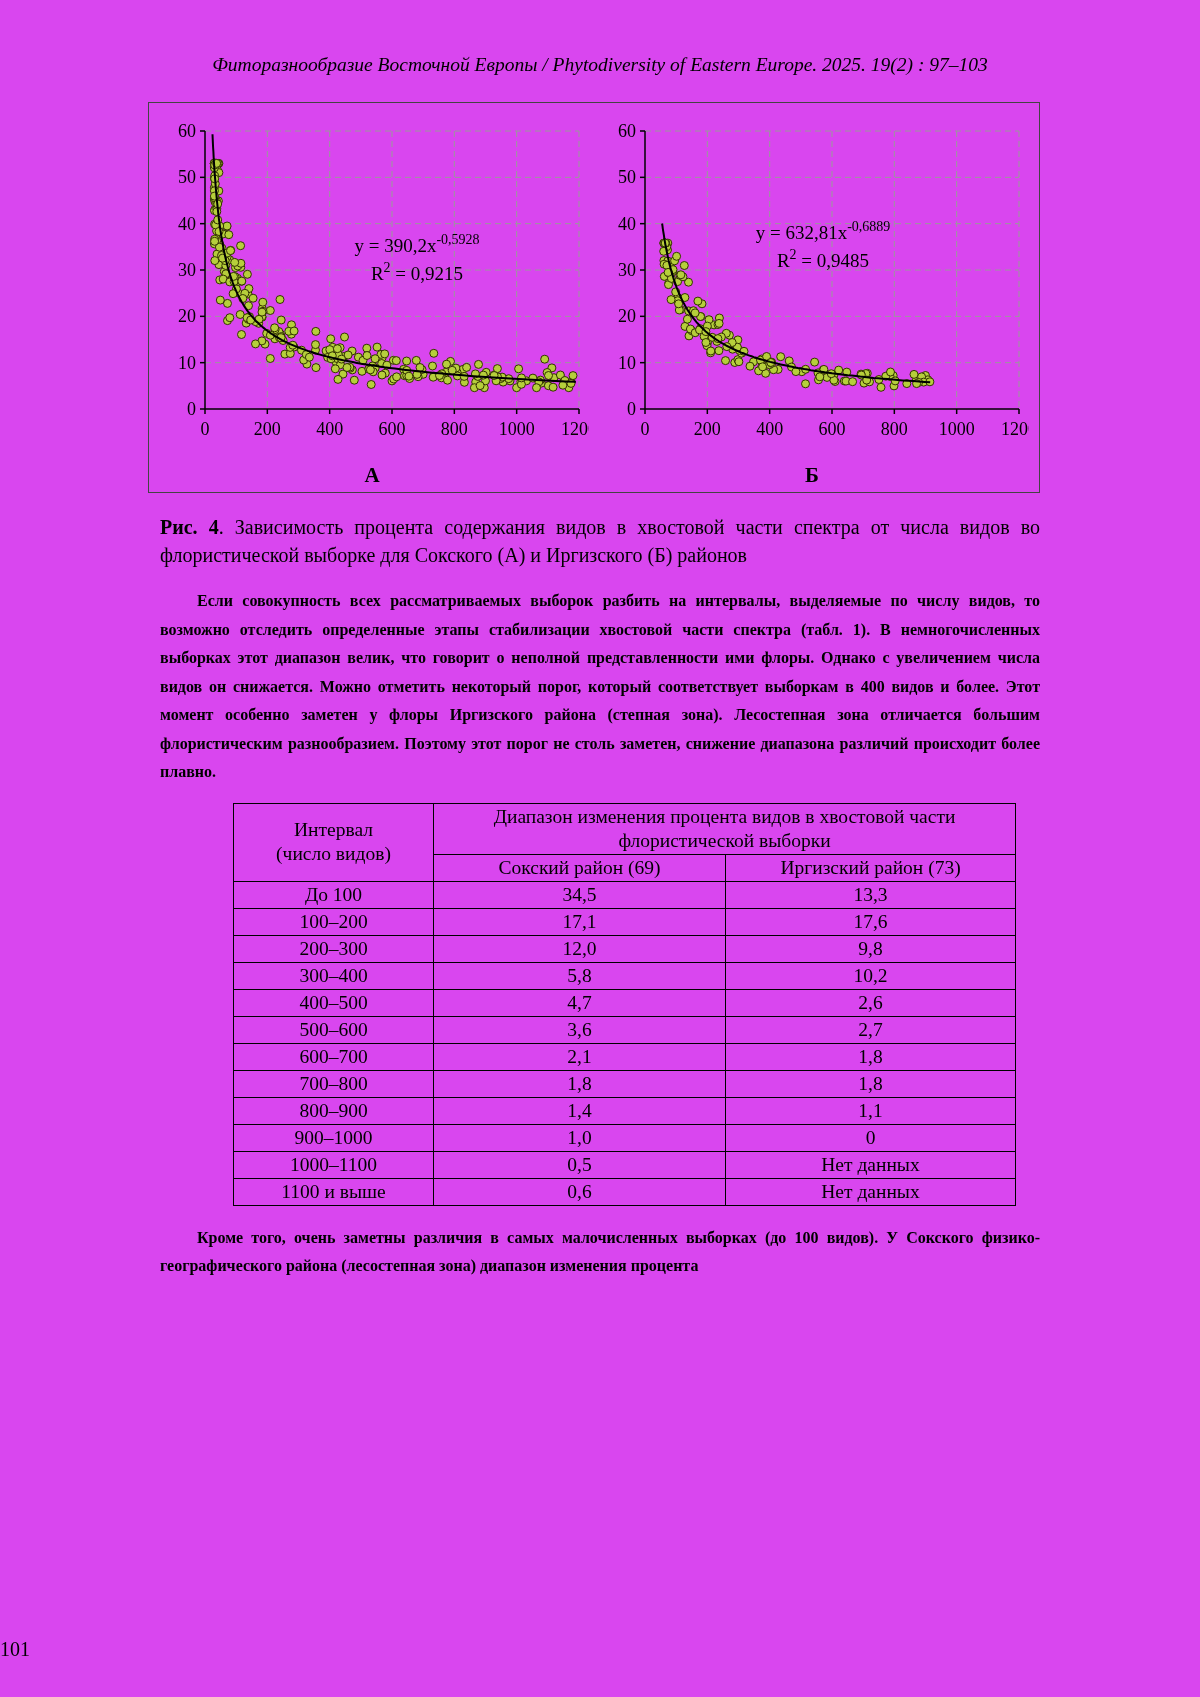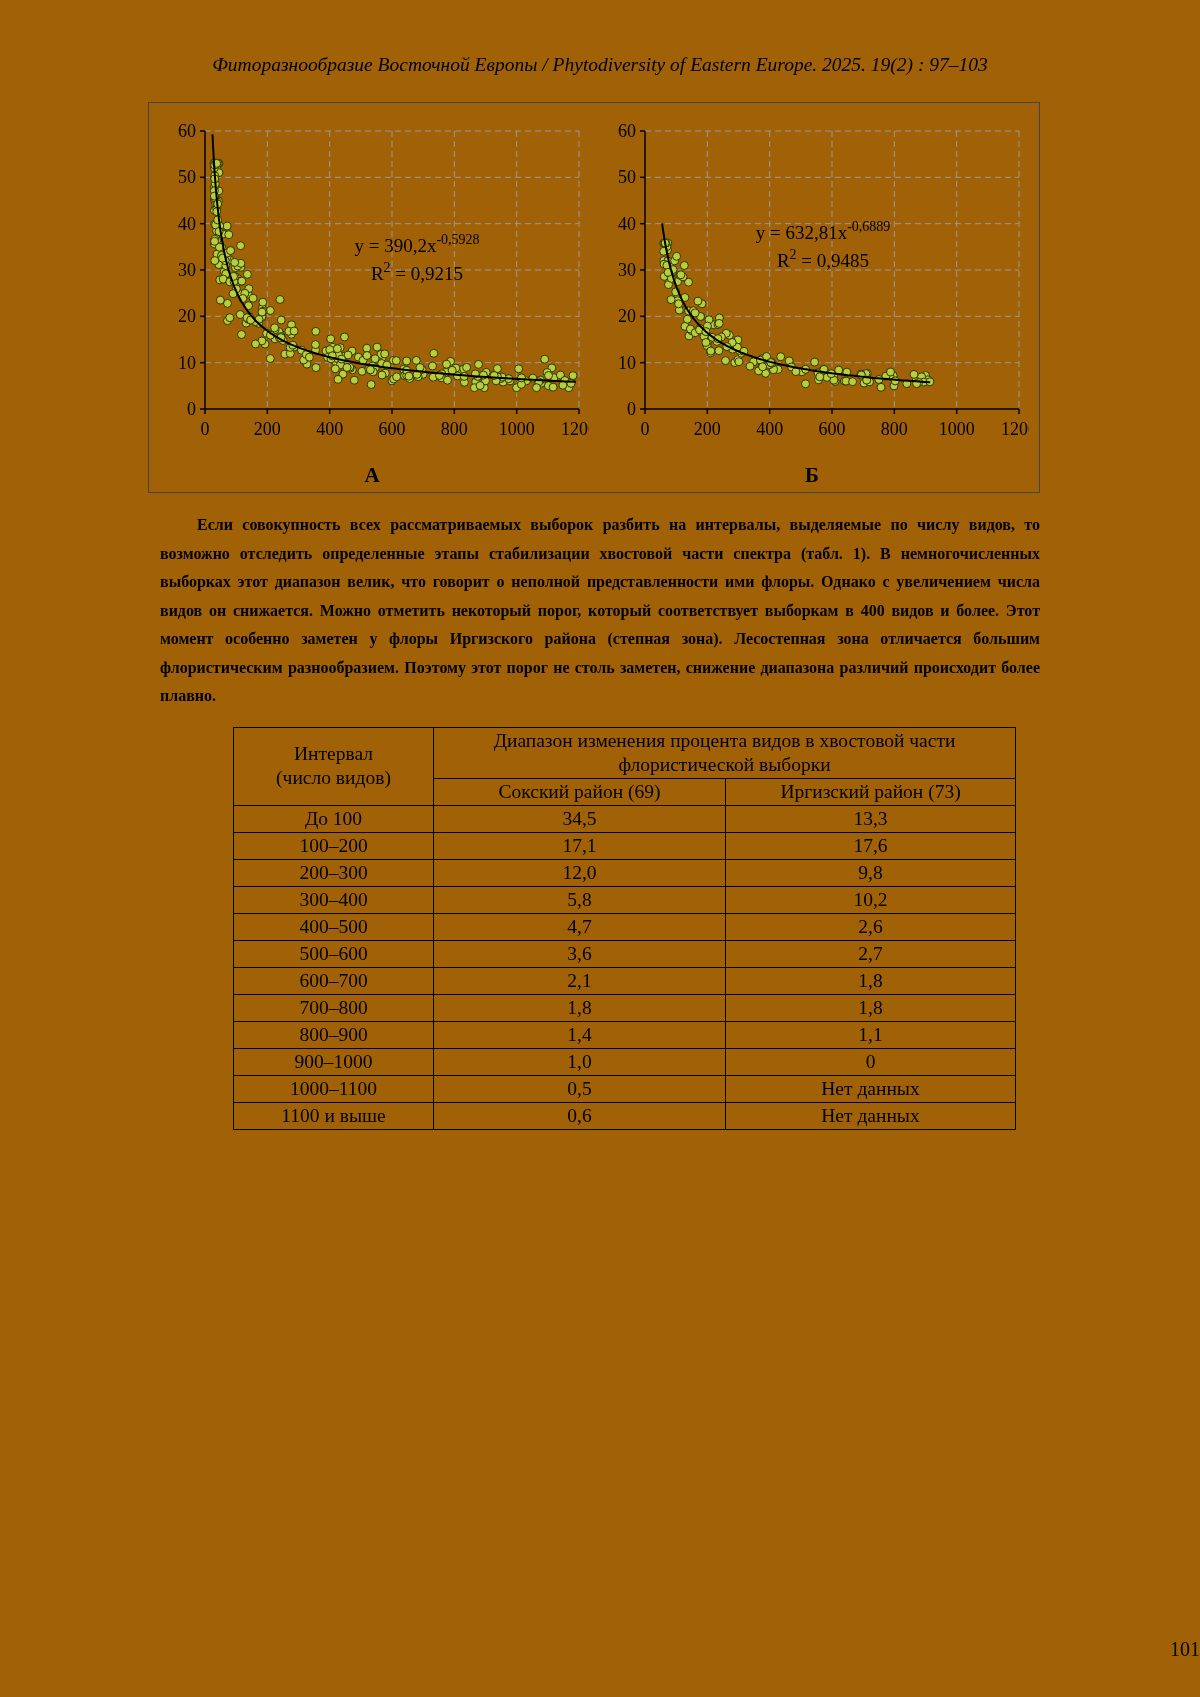--- a/index.html
+++ b/index.html
@@ -1,19 +1,19 @@
 <!DOCTYPE html>
 <html><head>
 <meta charset="utf-8">
 <style>
   * { box-sizing: border-box; }
   html, body { margin: 0; padding: 0; background: #ffffff; }
   .page {
     width: 1200px; height: 1697px; position: relative; overflow: hidden;
-    background: #a16207; color: #000;
+    background: #d946ef; color: #000;
     font-family: "Liberation Serif", serif;
   }
   .content { padding: 54px 160px 0 160px; }
   .journal-header {
     text-align: center; font-style: italic; font-size: 19.5px;
     margin-bottom: 26px; white-space: nowrap;
   }
   .figure-box {
     border: 1px solid #444; width: 892px; margin-left: -12px;
     padding: 14px 10px 4px 6px;
@@ -28,21 +28,21 @@
     text-align: justify; text-indent: 37px; font-weight: bold;
   }
   .table-wrap { margin: 16px 0 0 33px; width: 782px; }
   table { border-collapse: collapse; width: 100%; font-size: 19.5px; table-layout: fixed; margin-left: 40px; }
   th, td {
     border: 1px solid #000; text-align: center; vertical-align: middle;
     padding: 1px 4px; line-height: 24px; font-weight: normal;
   }
   .footer {
     position: absolute; bottom: 36px; left: 0; width: 100%;
-    text-align: right; font-size: 20px;
+    text-align: left; font-size: 20px;
   }
 </style>
 </head>
 <body>
 
 <div class="page">
   <div class="content">
 
     <div class="journal-header">Фиторазнообразие Восточной Европы / Phytodiversity of Eastern Europe. 2025. 19(2) : 97–103</div>
 
@@ -613,20 +613,21 @@
               </g>
               <g font-family="Liberation Serif, serif" font-size="19" fill="#000">
                 <text x="228" y="122" text-anchor="middle">y = 632,81x<tspan dy="-8" font-size="14">-0,6889</tspan></text>
                 <text x="228" y="150" text-anchor="middle">R<tspan dy="-8" font-size="14">2</tspan><tspan dy="8"> = 0,9485</tspan></text>
               </g>
             </svg></div>
         <div class="panel-label">Б</div>
       </div>
     </div>
 
+    <p class="caption"><b>Рис. 4</b><span>. Зависимость процента содержания видов в хвостовой части спектра от числа видов во флористической выборке для Сокского (А) и Иргизского (Б) районов</span></p>
 
 
     <p class="para">Если совокупность всех рассматриваемых выборок разбить на интервалы, выделяемые по числу видов, то возможно отследить определенные этапы стабилизации хвостовой части спектра (табл. 1). В немногочисленных выборках этот диапазон велик, что говорит о неполной представленности ими флоры. Однако с увеличением числа видов он снижается. Можно отметить некоторый порог, который соответствует выборкам в 400 видов и более. Этот момент особенно заметен у флоры Иргизского района (степная зона). Лесостепная зона отличается большим флористическим разнообразием. Поэтому этот порог не столь заметен, снижение диапазона различий происходит более плавно.</p>
 
 
 
     <div class="table-wrap">
       <table>
         <colgroup>
           <col style="width:200px">
@@ -701,17 +702,18 @@
             </tr>
             <tr>
               <td>1100 и выше</td>
               <td>0,6</td>
               <td>Нет данных</td>
             </tr>
           </tbody>
       </table>
     </div>
 
+    <p class="para">Кроме того, очень заметны различия в самых малочисленных выборках (до 100 видов). У Сокского физико-географического района (лесостепная зона) диапазон изменения процента</p>
 
   </div>
 
   <div class="footer">101</div>
 </div>
 
 </body></html>

